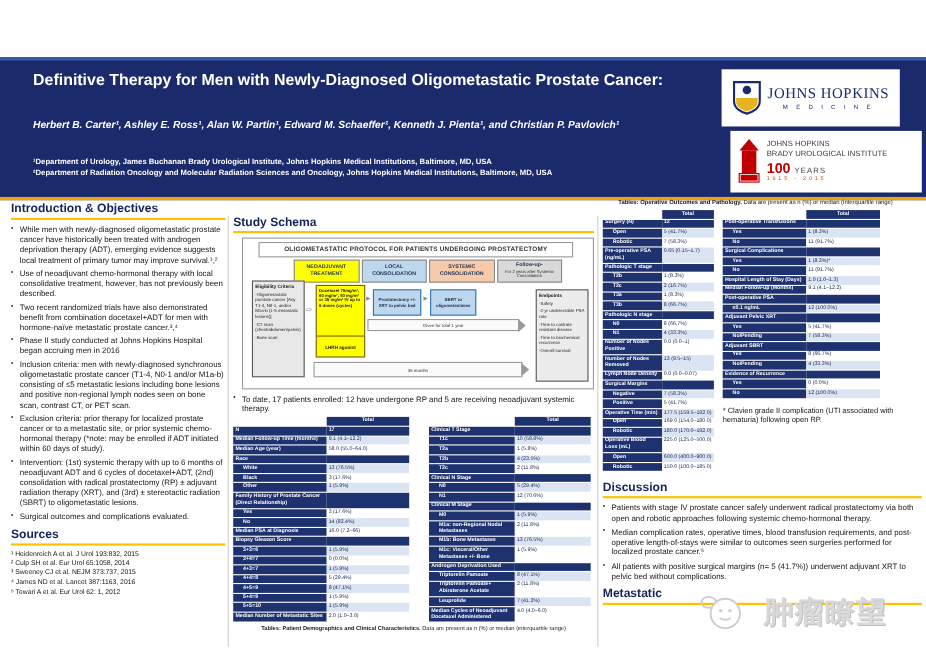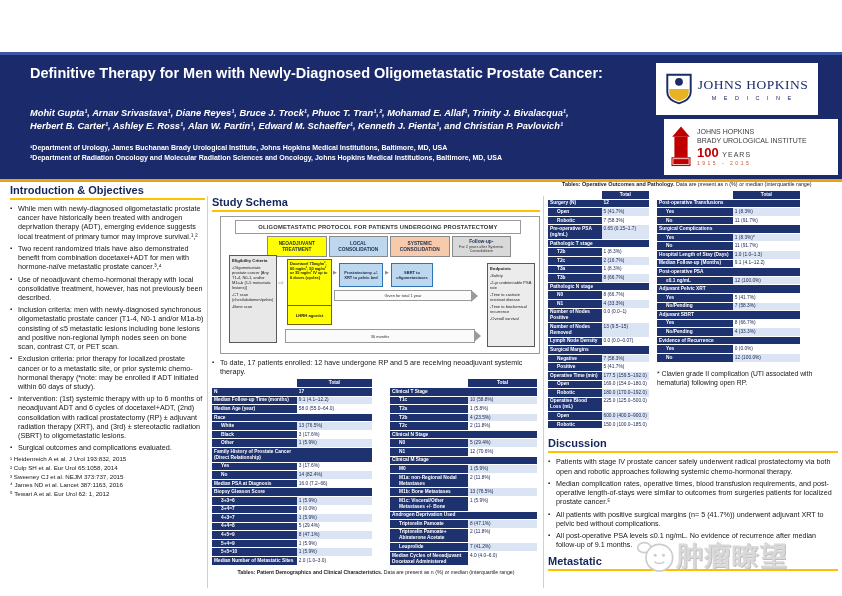--- a/index.html
+++ b/index.html
@@ -84,35 +84,34 @@
   .trow.h .tv,.trow.s .tl,.trow.s .tv,.trow.e .tv{background:#1e3270;color:#fff;font-weight:bold;}
   .trow.h .tv{text-align:center;}
   .alt0 > .tv{background:#dbe4f3;}
   .alt1 > .tv{background:#ffffff;}
   .trow.e > .tv,.trow.s > .tv{background:#1e3270;}
   .tcap{font-size:5.2px;color:#222;margin-top:3px;text-align:center;line-height:1.3;}
   .tcap b{font-weight:bold;}
   .op-cap{font-size:5.4px;margin:0 0 3px 14px;line-height:1.3;}
   .footnote{font-size:6.8px;line-height:1.35;margin-top:6px;color:#161616;}
   
-  .wm{position:absolute;left:636px;top:536px;display:flex;align-items:center;gap:0;}
+  .wm{position:absolute;left:636px;top:536px;display:flex;align-items:center;gap:18px;}
   .wm-text{font-size:27px;font-weight:bold;color:#d9d9d9;letter-spacing:1px;
            text-shadow:1px 1px 0 #bfbfbf;}
 </style>
 </head>
 <body>
 
 <div class="poster">
 
   <div class="hdr">
     <div class="title">
       <div>Definitive Therapy for Men with Newly-Diagnosed Oligometastatic Prostate Cancer:</div>
     </div>
     <div class="authors">
-      <div>Mohit Gupta¹, Arnav Srivastava¹, Diane Reyes¹, Bruce J. Trock¹, Phuoc T. Tran¹,², Mohamad E. Allaf¹, Trinity J. Bivalacqua¹,</div>
       <div>Herbert B. Carter¹, Ashley E. Ross¹, Alan W. Partin¹, Edward M. Schaeffer¹, Kenneth J. Pienta¹, and Christian P. Pavlovich¹</div>
     </div>
     <div class="affil">
       <div>¹Department of Urology, James Buchanan Brady Urological Institute, Johns Hopkins Medical Institutions, Baltimore, MD, USA</div>
       <div>²Department of Radiation Oncology and Molecular Radiation Sciences and Oncology, Johns Hopkins Medical Institutions, Baltimore, MD, USA</div>
     </div>
 
     <div class="logobox logo1">
       <svg width="26" height="32" viewBox="0 0 40 48">
         <path d="M2 2 h36 v26 c0 11 -9 15 -18 18 c-9 -3 -18 -7 -18 -18 z" fill="#ffffff" stroke="#1b2a6b" stroke-width="3"></path>
@@ -149,45 +148,50 @@
 
   <div class="col col-left">
     <div class="sec-h">Introduction &amp; Objectives</div>
     <div>
         <div class="bullet">
           <span class="bsq">▪</span>
           <span class="btxt">While men with newly-diagnosed oligometastatic prostate cancer have historically been treated with androgen deprivation therapy (ADT), emerging evidence suggests local treatment of primary tumor may improve survival.¹,²</span>
         </div>
         <div class="bullet">
           <span class="bsq">▪</span>
+          <span class="btxt">Use of neoadjuvant chemo-hormonal therapy with local consolidative treatment, however, has not previously been described.</span>
+        </div>
+        <div class="bullet">
+          <span class="bsq">▪</span>
           <span class="btxt">Two recent randomized trials have also demonstrated benefit from combination docetaxel+ADT for men with hormone-naïve metastatic prostate cancer.³,⁴</span>
         </div>
-        <div class="bullet">
-          <span class="bsq">▪</span>
-          <span class="btxt">Use of neoadjuvant chemo-hormonal therapy with local consolidative treatment, however, has not previously been described.</span>
-        </div>
       </div>
     <div>
         <div class="bullet">
           <span class="bsq">▪</span>
+          <span class="btxt">Phase II study conducted at Johns Hopkins Hospital began accruing men in 2016</span>
+        </div>
+        <div class="bullet">
+          <span class="bsq">▪</span>
           <span class="btxt">Inclusion criteria: men with newly-diagnosed synchronous oligometastatic prostate cancer (T1-4, N0-1 and/or M1a-b) consisting of ≤5 metastatic lesions including bone lesions and positive non-regional lymph nodes seen on bone scan, contrast CT, or PET scan.</span>
         </div>
         <div class="bullet">
           <span class="bsq">▪</span>
           <span class="btxt">Exclusion criteria: prior therapy for localized prostate cancer or to a metastatic site, or prior systemic chemo-hormonal therapy (*note: may be enrolled if ADT initiated within 60 days of study).</span>
         </div>
         <div class="bullet">
           <span class="bsq">▪</span>
           <span class="btxt">Intervention: (1st) systemic therapy with up to 6 months of neoadjuvant ADT and 6 cycles of docetaxel+ADT, (2nd) consolidation with radical prostatectomy (RP) ± adjuvant radiation therapy (XRT), and (3rd) ± stereotactic radiation (SBRT) to oligometastatic lesions.</span>
         </div>
         <div class="bullet">
           <span class="bsq">▪</span>
           <span class="btxt">Surgical outcomes and complications evaluated.</span>
         </div>
       </div>
+    <div class="sec-h" style="margin-top:6px">Sources</div>
     <div>
         <div class="srcline">¹ Heidenreich A et al. J Urol 193:832, 2015</div>
         <div class="srcline">² Culp SH et al. Eur Urol 65:1058, 2014</div>
         <div class="srcline">³ Sweeney CJ et al. NEJM 373:737, 2015</div>
         <div class="srcline">⁴ James ND et al. Lancet 387:1163, 2016</div>
         <div class="srcline">⁵ Tewari A et al. Eur Urol 62: 1, 2012</div>
       </div>
   </div>
 
   <div class="col col-mid">
@@ -618,29 +622,25 @@
     </div>
 
     <div class="sec-h" style="margin-top:8px">Discussion</div>
     <div>
         <div class="bullet">
           <span class="bsq">▪</span>
           <span class="btxt">Patients with stage IV prostate cancer safely underwent radical prostatectomy via both open and robotic approaches following systemic chemo-hormonal therapy.</span>
         </div>
         <div class="bullet">
           <span class="bsq">▪</span>
-          <span class="btxt">Median complication rates, operative times, blood transfusion requirements, and post-operative length-of-stays were similar to outcomes from surgeries patients for localized prostate cancer.⁵</span>
+          <span class="btxt">Median complication rates, operative times, blood transfusion requirements, and post-operative length-of-stays were similar to outcomes seen surgeries performed for localized prostate cancer.⁵</span>
         </div>
         <div class="bullet">
           <span class="bsq">▪</span>
           <span class="btxt">All patients with positive surgical margins (n= 5 (41.7%)) underwent adjuvant XRT to pelvic bed without complications.</span>
-        </div>
-        <div class="bullet">
-          <span class="bsq">▪</span>
-          <span class="btxt">All post-operative PSA levels ≤0.1 ng/mL. No evidence of recurrence after median follow-up of 9.1 months.</span>
         </div>
       </div>
 
     <div class="sec-h" style="margin-top:6px">Metastatic</div>
   </div>
 
   <div class="wm">
     <svg width="40" height="40" viewBox="0 0 48 48">
       <ellipse cx="10" cy="14" rx="8" ry="6" fill="none" stroke="#cccccc" stroke-width="2"></ellipse>
       <circle cx="28" cy="26" r="16" fill="#ffffff" stroke="#cccccc" stroke-width="2"></circle>

